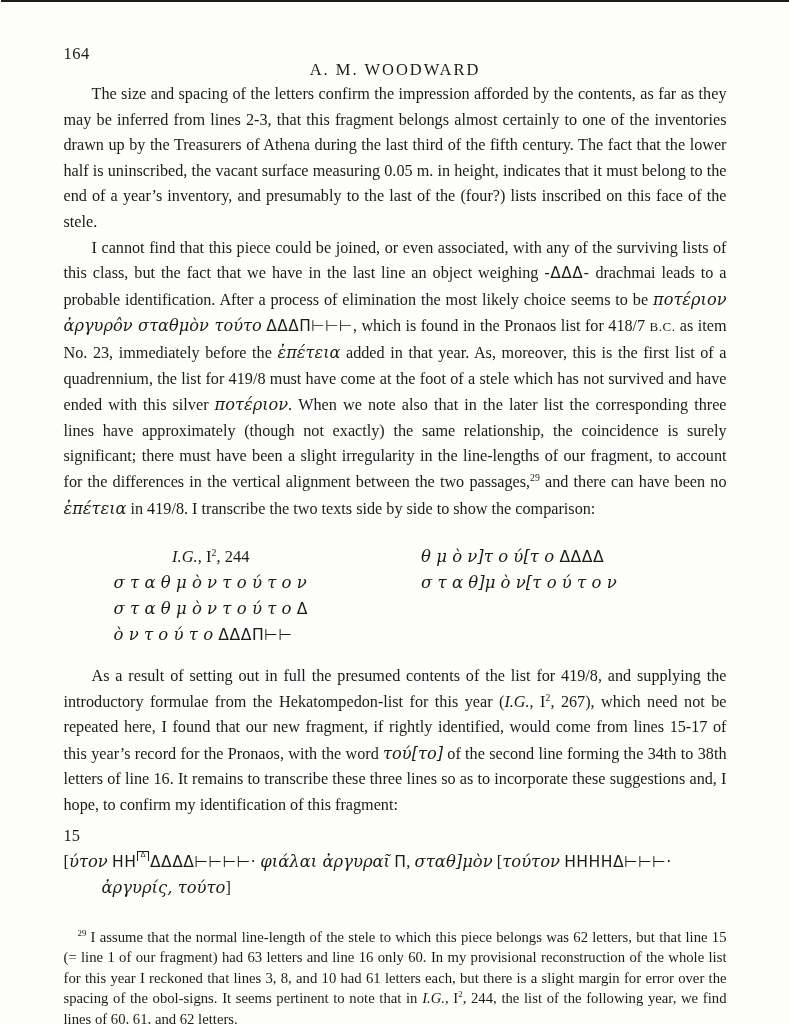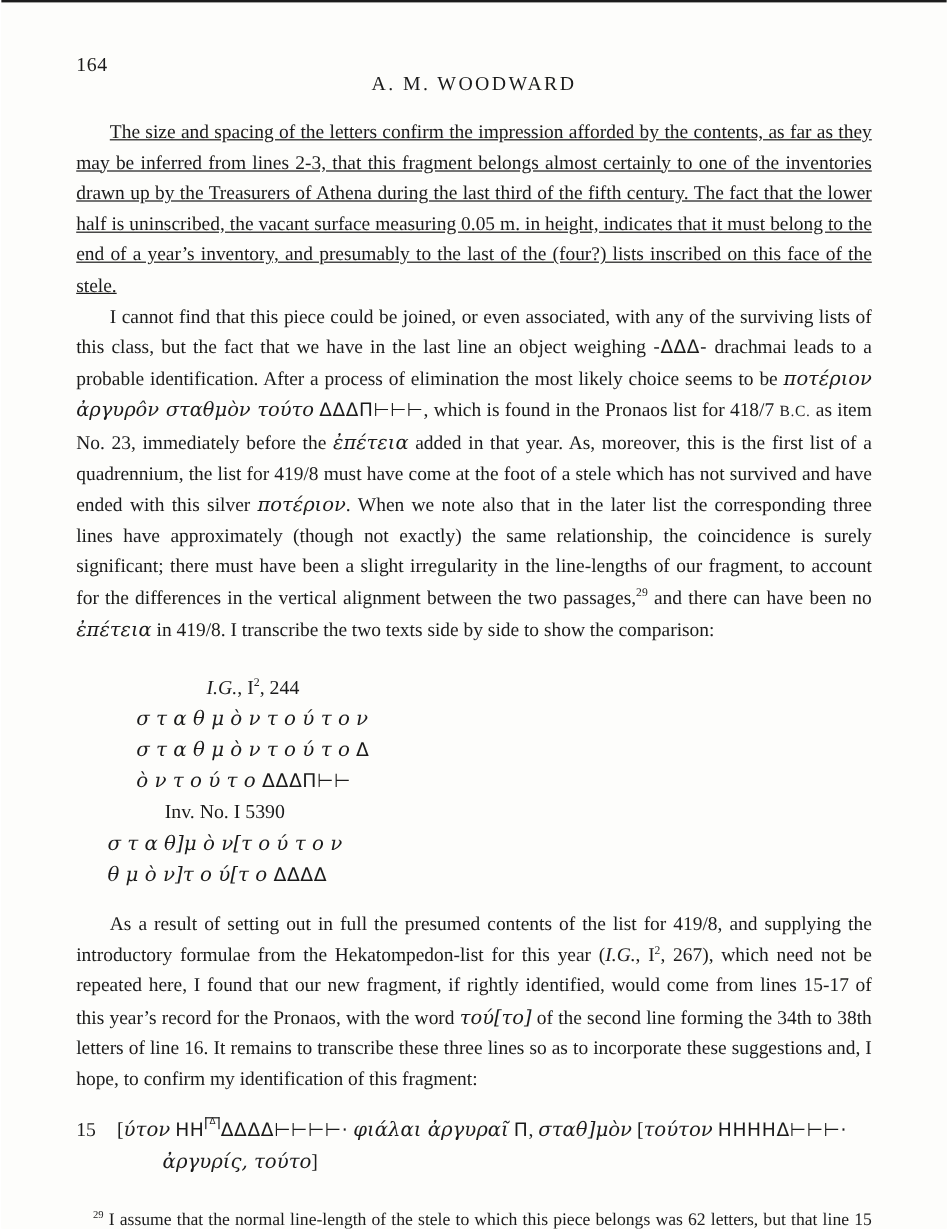--- a/index.html
+++ b/index.html
@@ -39,21 +39,21 @@
     white-space: nowrap;
     text-align: center;
   }
   .body-para {
     margin: 0;
     font-size: 16.2px;
     line-height: 25.6px;
     text-align: justify;
     text-indent: 28px;
   }
-  .para-first { margin-top: 32px; text-decoration: underline; }
+  .para-first { margin-top: 16px; }
   sup {
     font-size: 0.6em;
     vertical-align: super;
     line-height: 0;
   }
   .it { font-style: italic; }
   .gk { font-style: italic; font-family: "DejaVu Serif", serif; }
   .num {
     font-style: normal;
     font-family: "DejaVu Sans", sans-serif;
@@ -77,40 +77,40 @@
     left: 0; right: 0; top: -1px;
     text-align: center;
     font-size: 0.45em;
     line-height: 1.15;
     font-family: "DejaVu Sans", sans-serif;
   }
   .comparison {
     display: flex;
     margin: 22px 0 16px 0;
     font-size: 16.5px;
-    flex-direction: column;
   }
   .comp-col { width: 50%; box-sizing: border-box; }
   .comp-col-left  { padding-left: 50px; }
   .comp-col-right { padding-left: 26px; }
   .comp-inner { display: inline-block; }
   .comp-head {
     text-align: center;
     line-height: 26px;
     white-space: nowrap;
   }
   .comp-line {
     line-height: 26px;
     white-space: nowrap;
   }
   .transcription {
     display: flex;
-    margin-top: 16px;
+    margin-top: 4px;
     font-size: 16.4px;
     line-height: 26px;
+    flex-direction: column;
   }
   .line-no { width: 34px; flex: none; }
   .trans-body { flex: 1; }
   .trans-line2 { padding-left: 38px; }
   .footnote {
     margin-top: 26px;
     font-size: 14.7px;
     line-height: 20.5px;
     text-align: justify;
     text-indent: 14px;
@@ -135,23 +135,22 @@
     <div class="comp-col comp-col-left">
       <div class="comp-inner">
         <div class="comp-head"><span class="it">I.G.</span><span>, I</span><sup>2</sup><span>, 244</span></div>
         <div class="comp-line"><span class="gk">σ τ α θ μ ὸ ν τ ο ύ τ ο ν</span></div>
         <div class="comp-line"><span class="gk">σ τ α θ μ ὸ ν τ ο ύ τ ο </span><span class="num">Δ</span></div>
         <div class="comp-line"><span class="gk">ὸ ν τ ο ύ τ ο </span><span class="num">ΔΔΔΠ⊢⊢</span></div>
       </div>
     </div>
     <div class="comp-col comp-col-right">
       <div class="comp-inner">
-        <div class="comp-head"><span>Inv. No. I 5390</span></div>
+        <div class="comp-line"><span class="gk">θ μ ὸ ν]τ ο ύ[τ ο </span><span class="num">ΔΔΔΔ</span></div>
         <div class="comp-line"><span class="gk">σ τ α θ]μ ὸ ν[τ ο ύ τ ο ν</span></div>
-        <div class="comp-line"><span class="gk">θ μ ὸ ν]τ ο ύ[τ ο </span><span class="num">ΔΔΔΔ</span></div>
       </div>
     </div>
   </section>
 
   <p class="body-para"><span>As a result of setting out in full the presumed contents of the list for 419/8, and supplying the introductory formulae from the Hekatompedon-list for this year (</span><span class="it">I.G.</span><span>, I</span><sup>2</sup><span>, 267), which need not be repeated here, I found that our new fragment, if rightly identified, would come from lines 15-17 of this year’s record for the Pronaos, with the word </span><span class="gk">τού[το]</span><span> of the second line forming the 34th to 38th letters of line 16. It remains to transcribe these three lines so as to incorporate these suggestions and, I hope, to confirm my identification of this fragment:</span></p>
 
   <div class="transcription">
     <span class="line-no">15</span>
     <div class="trans-body">
       <div class="trans-line1"><span>[</span><span class="gk">ύτον</span><span> </span><span class="num">ΗΗ</span><span class="attic-fifty"><span class="af-inner">Δ</span></span><span class="num">ΔΔΔΔ⊢⊢⊢⊢·</span><span> </span><span class="gk">φιάλαι ἀργυραῖ</span><span> </span><span class="num">Π</span><span>, </span><span class="gk">σταθ]μὸν</span><span> [</span><span class="gk">τούτον</span><span> </span><span class="num">ΗΗΗΗΔ⊢⊢⊢·</span></div>

